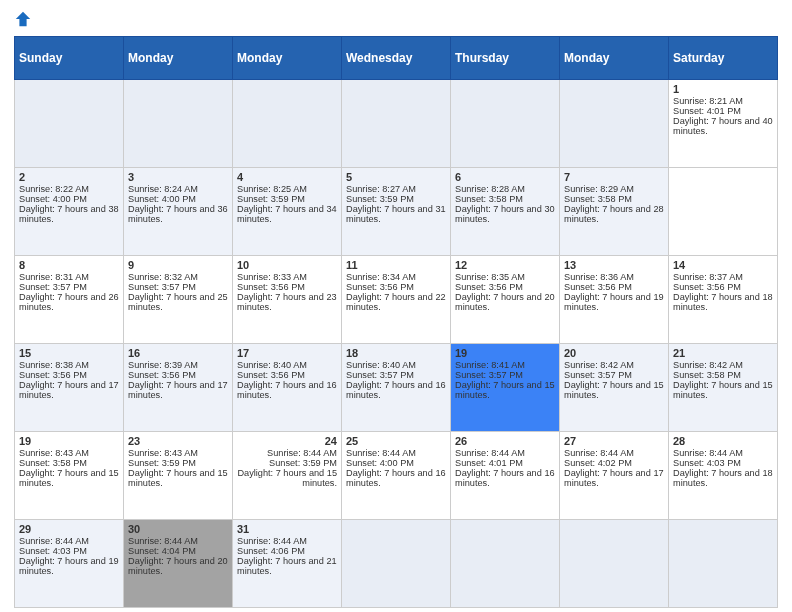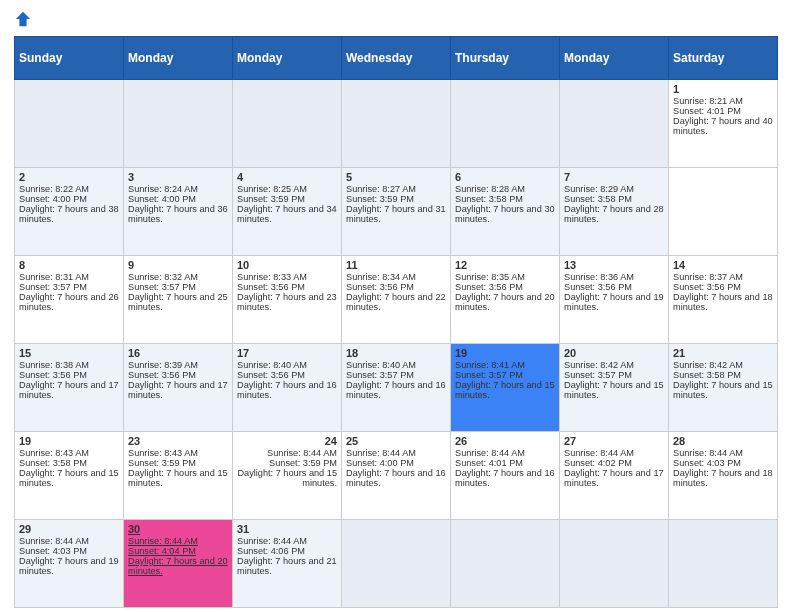--- a/index.html
+++ b/index.html
@@ -187,21 +187,21 @@
           <td style="background: rgb(255, 255, 255);"><span class="day-num">19</span>Sunrise: 8:43 AM<br>Sunset: 3:58 PM<br>Daylight: 7 hours and 15 minutes.</td>
           <td style="background: rgb(255, 255, 255);"><span class="day-num">23</span>Sunrise: 8:43 AM<br>Sunset: 3:59 PM<br>Daylight: 7 hours and 15 minutes.</td>
           <td style="background: rgb(255, 255, 255); text-align: right;"><span class="day-num">24</span>Sunrise: 8:44 AM<br>Sunset: 3:59 PM<br>Daylight: 7 hours and 15 minutes.</td>
           <td style="background: rgb(255, 255, 255);"><span class="day-num">25</span>Sunrise: 8:44 AM<br>Sunset: 4:00 PM<br>Daylight: 7 hours and 16 minutes.</td>
           <td style="background: rgb(255, 255, 255);"><span class="day-num">26</span>Sunrise: 8:44 AM<br>Sunset: 4:01 PM<br>Daylight: 7 hours and 16 minutes.</td>
           <td style="background: rgb(255, 255, 255);"><span class="day-num">27</span>Sunrise: 8:44 AM<br>Sunset: 4:02 PM<br>Daylight: 7 hours and 17 minutes.</td>
           <td style="background: rgb(255, 255, 255);"><span class="day-num">28</span>Sunrise: 8:44 AM<br>Sunset: 4:03 PM<br>Daylight: 7 hours and 18 minutes.</td>
         </tr>
         <tr class="week-row-1">
           <td style="background: rgb(238, 242, 249);"><span class="day-num">29</span>Sunrise: 8:44 AM<br>Sunset: 4:03 PM<br>Daylight: 7 hours and 19 minutes.</td>
-          <td style="background: #ec4899; text-decoration: underline;"><span class="day-num">30</span>Sunrise: 8:44 AM<br>Sunset: 4:04 PM<br>Daylight: 7 hours and 20 minutes.</td>
+          <td style="background: #a3a3a3;"><span class="day-num">30</span>Sunrise: 8:44 AM<br>Sunset: 4:04 PM<br>Daylight: 7 hours and 20 minutes.</td>
           <td style="background: rgb(238, 242, 249);"><span class="day-num">31</span>Sunrise: 8:44 AM<br>Sunset: 4:06 PM<br>Daylight: 7 hours and 21 minutes.</td>
           <td class="empty-cell"></td>
           <td class="empty-cell"></td>
           <td class="empty-cell"></td>
           <td class="empty-cell"></td>
         </tr>
       </tbody>
   </table>
 </div>
 

